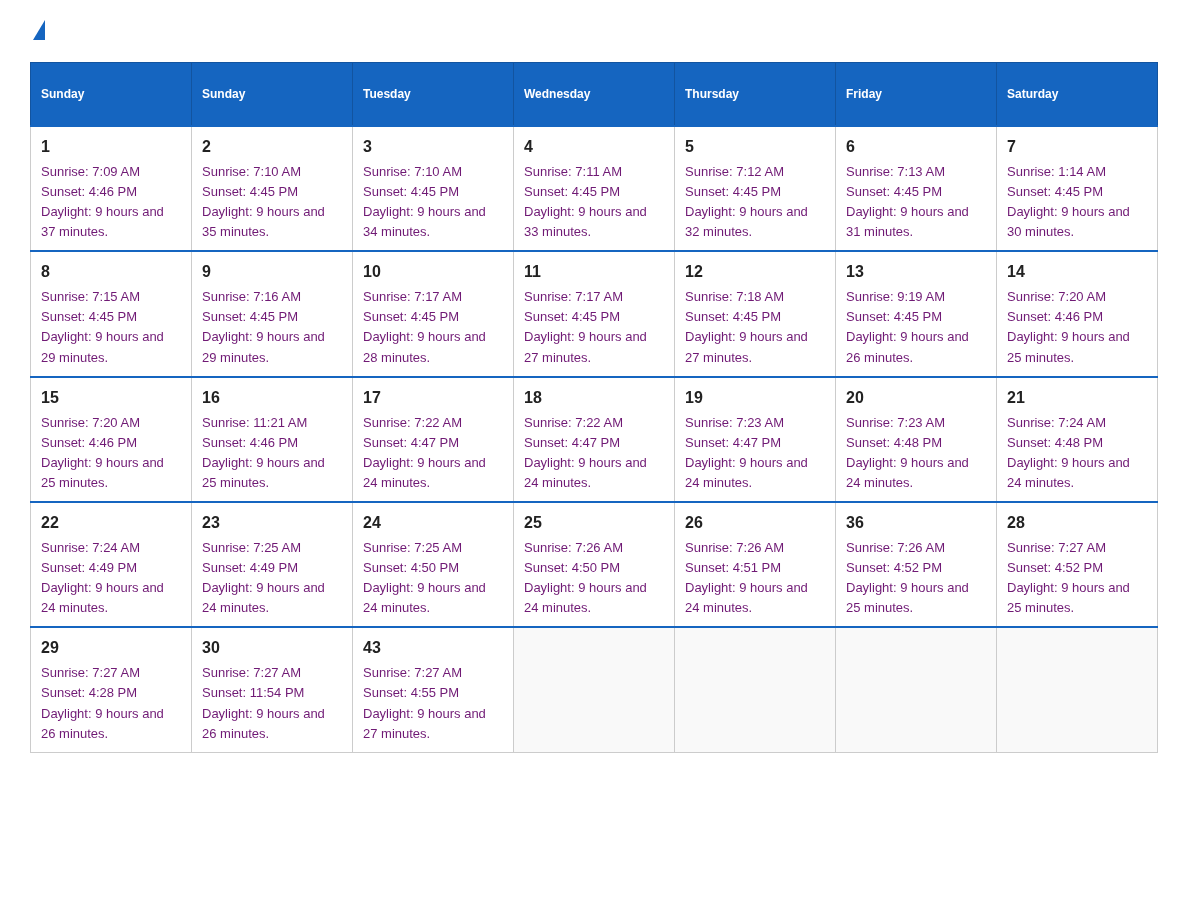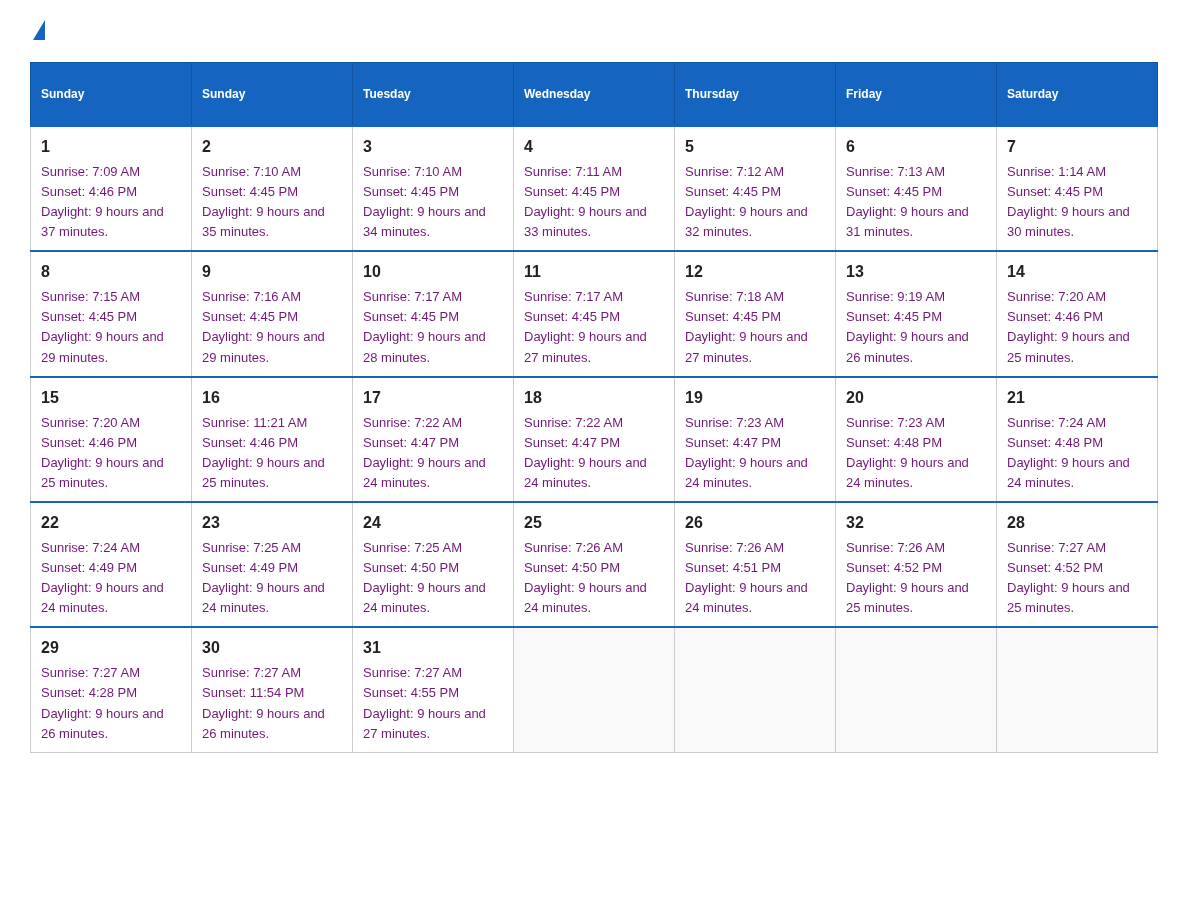--- a/index.html
+++ b/index.html
@@ -241,39 +241,39 @@
         </td>
         <td>
           <span class="day-num">25</span>
           <div class="day-info"><span>Sunrise: 7:26 AM</span><br><span>Sunset: 4:50 PM</span><br><span>Daylight: 9 hours and 24 minutes.</span></div>
         </td>
         <td>
           <span class="day-num">26</span>
           <div class="day-info"><span>Sunrise: 7:26 AM</span><br><span>Sunset: 4:51 PM</span><br><span>Daylight: 9 hours and 24 minutes.</span></div>
         </td>
         <td>
-          <span class="day-num">32</span>
+          <span class="day-num">36</span>
           <div class="day-info"><span>Sunrise: 7:26 AM</span><br><span>Sunset: 4:52 PM</span><br><span>Daylight: 9 hours and 25 minutes.</span></div>
         </td>
         <td>
           <span class="day-num">28</span>
           <div class="day-info"><span>Sunrise: 7:27 AM</span><br><span>Sunset: 4:52 PM</span><br><span>Daylight: 9 hours and 25 minutes.</span></div>
         </td>
       </tr>
       <tr>
         <td>
           <span class="day-num">29</span>
           <div class="day-info"><span>Sunrise: 7:27 AM</span><br><span>Sunset: 4:28 PM</span><br><span>Daylight: 9 hours and 26 minutes.</span></div>
         </td>
         <td>
           <span class="day-num">30</span>
           <div class="day-info"><span>Sunrise: 7:27 AM</span><br><span>Sunset: 11:54 PM</span><br><span>Daylight: 9 hours and 26 minutes.</span></div>
         </td>
         <td>
-          <span class="day-num">31</span>
+          <span class="day-num">43</span>
           <div class="day-info"><span>Sunrise: 7:27 AM</span><br><span>Sunset: 4:55 PM</span><br><span>Daylight: 9 hours and 27 minutes.</span></div>
         </td>
         <td class="empty"></td>
         <td class="empty"></td>
         <td class="empty"></td>
         <td class="empty"></td>
       </tr>
     </tbody>
 </table>
 

